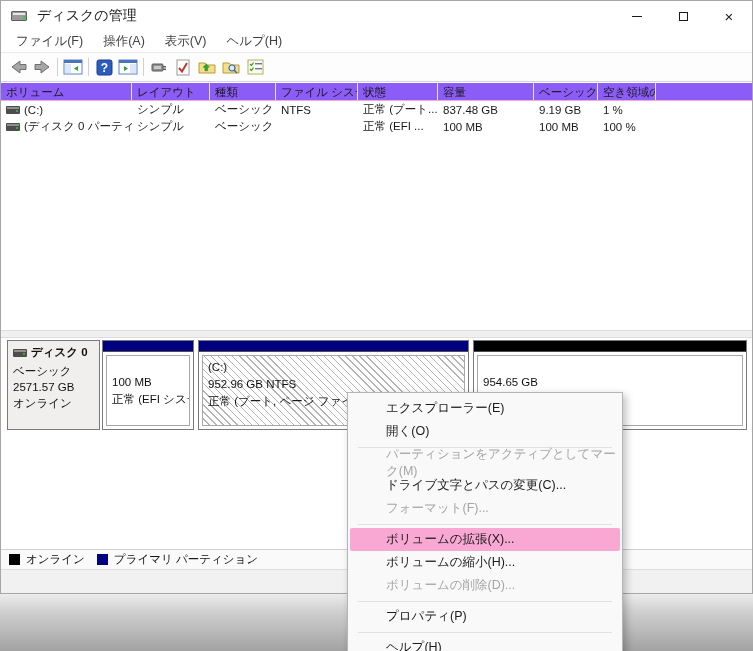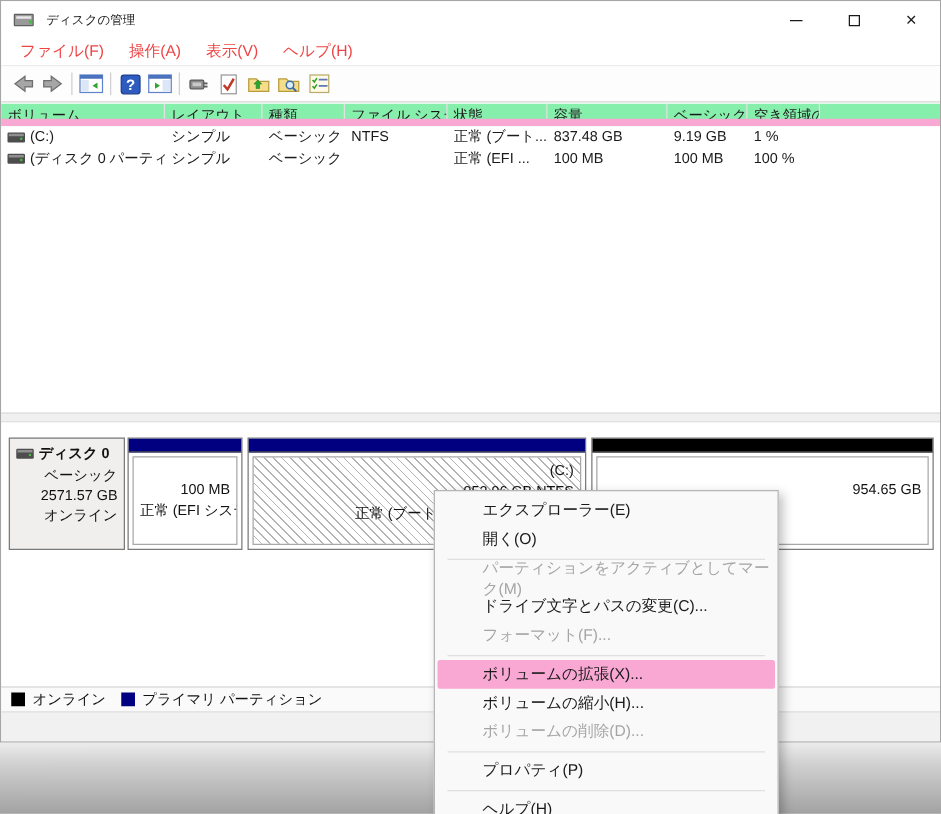--- a/index.html
+++ b/index.html
@@ -9,56 +9,56 @@
 
   .window { position:absolute; left:0; top:0; width:753px; height:594px;
     background:#fff; border:1px solid #a6a6a6; display:flex; flex-direction:column; }
 
   
   .titlebar { height:30px; display:flex; align-items:center; background:#ffffff; flex:none; }
   .title-icon { width:18px; height:16px; margin:0 8px 0 10px; position:relative; }
   .title-icon .box { position:absolute; left:0; top:3px; width:16px; height:10px; background:#9a9a9a; border:1px solid #5f5f5f; border-radius:1px; }
   .title-icon .slot { position:absolute; left:2px; top:5px; width:12px; height:2px; background:#e8e8e8; }
   .title-icon .led { position:absolute; right:3px; bottom:5px; width:3px; height:3px; background:#44c144; border-radius:50%; }
-  .title-text { font-size:10px; color:#1a1a1a; }
+  .title-text { font-size:14px; color:#1a1a1a; }
   .win-controls { margin-left:auto; display:flex; height:100%; }
   .win-btn { width:46px; height:100%; display:flex; align-items:center; justify-content:center; font-size:14px; color:#1a1a1a; }
   .glyph-min { width:10px; height:1px; background:#1a1a1a; display:block; }
   .glyph-max { width:9px; height:9px; border:1px solid #1a1a1a; display:block; }
   .glyph-close { font-size:15px; line-height:1; }
 
   
   .menubar { height:22px; display:flex; align-items:center; padding-left:6px; gap:2px;
     background:#fff; border-bottom:1px solid #eaeaea; flex:none; }
-  .menu-item { font-size:12.5px; color:#ef4444; padding:2px 9px; }
+  .menu-item { font-size:12.5px; color:#404040; padding:2px 9px; }
 
   
   .toolbar { height:28px; display:flex; align-items:center; padding-left:5px; background:#fdfdfd; flex:none; }
   .tb-divider { height:2px; flex:none; border-top:1px solid #d5d5d5; background:#fff; }
   .tb-btn { width:24px; height:22px; display:flex; align-items:center; justify-content:center; flex:none; }
   .tb-sep { width:1px; height:18px; background:#d0d0d0; margin:0 3px; flex:none; }
 
   
-  .list-header { height:18px; display:flex; background:#86efac; border-bottom:6px solid #f9a8d4; flex:none; font-size:11.5px; color:#1a1a1a; }
+  .list-header { height:18px; display:flex; background:#8b5cf6; border-bottom:1px solid #f9a8d4; flex:none; font-size:11.5px; color:#1a1a1a; }
   .hcell { padding:2px 0 0 5px; border-right:1px solid #e2e2e2; white-space:nowrap; overflow:hidden; flex:none; }
   .c0{width:131px}.c1{width:78px}.c2{width:66px}.c3{width:82px}.c4{width:80px}.c5{width:96px}.c6{width:64px}.c7{width:58px}
   .hfill { flex:1; border-right:none; }
   .list-body { height:229px; background:#fff; flex:none; overflow:hidden; }
   .lrow { height:17px; display:flex; align-items:center; font-size:11.5px; color:#1a1a1a; }
   .lcell { padding-left:5px; white-space:nowrap; overflow:hidden; flex:none; }
   .vol-cell { display:flex; align-items:center; gap:4px; }
   .drive-ico { width:14px; height:8px; background:#4d4d4d; border-radius:1px; position:relative; flex:none; }
   .drive-ico::before { content:""; position:absolute; left:1px; top:1px; width:12px; height:2px; background:#8f8f8f; }
   .drive-ico::after { content:""; position:absolute; right:2px; bottom:2px; width:2px; height:2px; background:#44c144; border-radius:50%; }
 
   .splitter { height:8px; background:#f0f0f0; border-top:1px solid #dcdcdc; border-bottom:1px solid #dcdcdc; flex:none; }
 
   
   .gview { height:211px; background:#fff; position:relative; flex:none; }
-  .disk-row { position:absolute; left:6px; top:12px; display:flex;text-align:right; }
+  .disk-row { position:absolute; left:6px; top:2px; display:flex; }
   .disk-panel { width:93px; height:90px; background:#f0efee; border:1px solid #7a7a7a; padding:4px 5px; margin-right:2px; flex:none; }
   .disk-panel .dp-title { display:flex; align-items:center; gap:4px; font-size:11.5px; font-weight:bold; color:#111; margin-bottom:3px; }
   .dp-line { font-size:11.5px; color:#111; line-height:16px; white-space:nowrap; }
   .partition { height:90px; border:1px solid #7a7a7a; background:#fff; flex:none; display:flex; flex-direction:column; }
   .p0 { width:92px; } .p1 { width:271px; margin-left:4px; } .p2 { width:274px; margin-left:4px; }
   .pbar { height:11px; flex:none; border-bottom:1px solid #4c4c4c; }
   .pcontent { margin:3px; border:1px solid #a8a8a8; flex:1; overflow:hidden; padding:3px 5px; background:#fff; }
   .pcontent.hatched { background:repeating-linear-gradient(45deg,#ffffff 0px,#ffffff 4px,#b3b3b3 4px,#b3b3b3 5px); }
   .pcontent.no-label { padding-top:18px; }
   .pline { font-size:11.5px; color:#111; line-height:17px; white-space:nowrap; }

